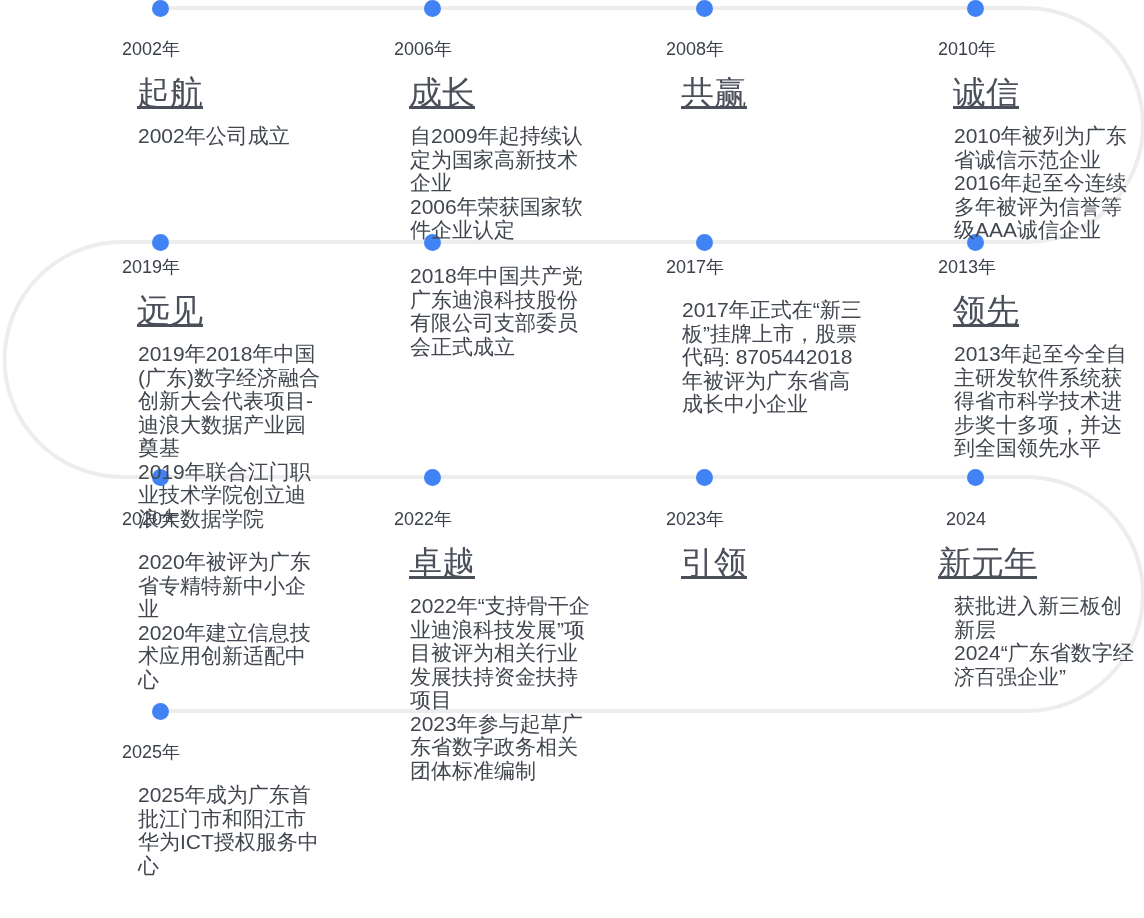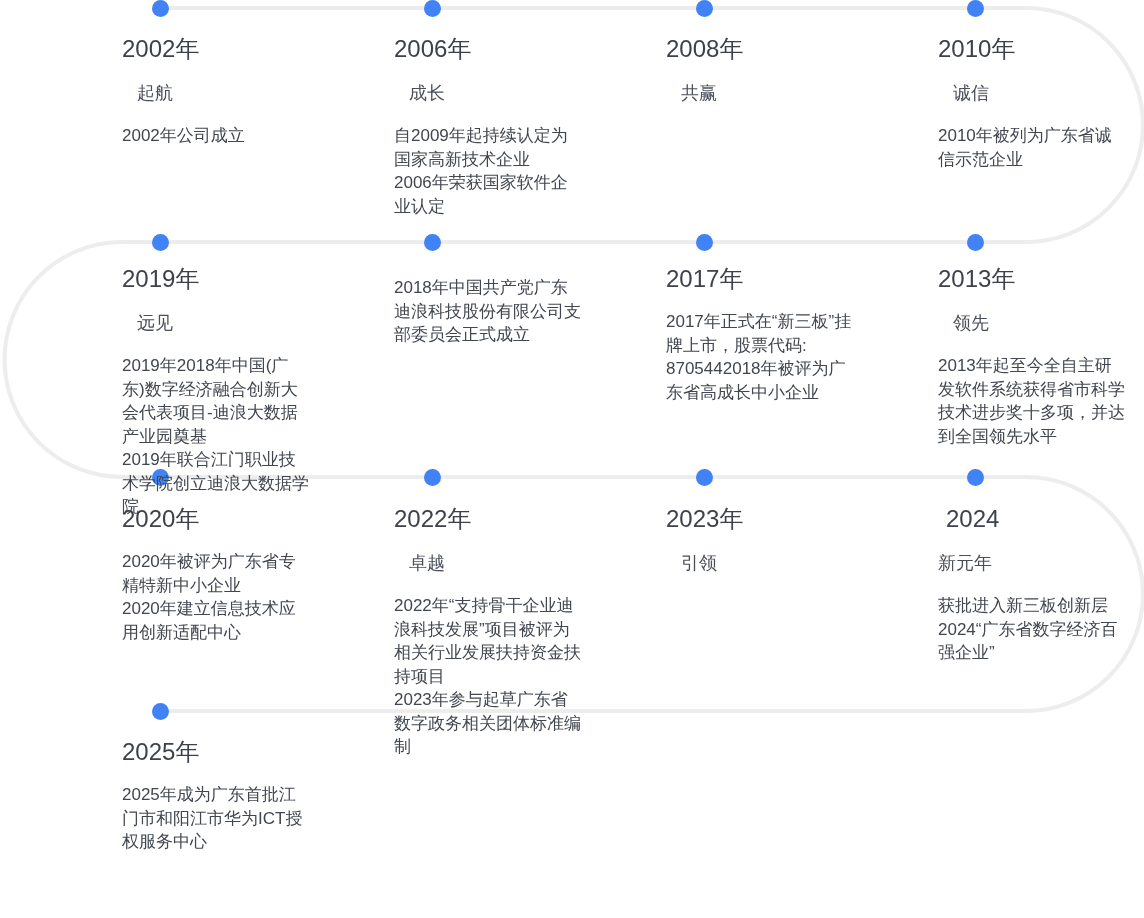--- a/index.html
+++ b/index.html
@@ -9,29 +9,29 @@
   html,body{margin:0;padding:0;background:var(--background);}
   .canvas{
     position:relative;width:1144px;height:918px;overflow:hidden;
     background:var(--background);
     font-family:"Liberation Sans","DejaVu Sans",sans-serif;
   }
   .path-svg{position:absolute;left:0;top:0;width:1144px;height:918px;display:block;}
   .snake{stroke:var(--line);stroke-width:4;fill:none;}
   .dot{position:absolute;width:17px;height:17px;border-radius:50%;background:var(--dot);}
   .item{position:absolute;width:212px;}
-  .year{font-size:24px;line-height:34px;color:var(--year-text);}
-  .title{font-size:18px;line-height:34px;margin:10px 0 0 15px;color:var(--title-text);}
-  .body{margin-top:14px;width:188px;font-size:17px;line-height:23.5px;
-        color:var(--body-text);overflow-wrap:break-word;}
+  .year{font-size:18px;line-height:34px;color:var(--year-text);}
+  .title{font-size:33px;line-height:34px;margin:10px 0 0 15px;color:var(--title-text);text-decoration:underline;}
+  .body{margin-top:14px;width:188px;font-size:21px;line-height:23.5px;
+        color:var(--body-text);overflow-wrap:break-word;margin-left:16px;}
   .body p{margin:0;}
   .item.special .year{margin-left:8px;}
   .item.special .title{margin-left:0;}
   .c1{left:122px}.c2{left:394px}.c3{left:666px}.c4{left:938px}
-  .r1{top:32px}.r2{top:262px}.r3{top:502px}.r4{top:735px}
+  .r1{top:32px}.r2{top:250px}.r3{top:502px}.r4{top:735px}
 </style>
 </head>
 <body>
 
 <div class="canvas">
 
   <svg class="path-svg" viewBox="0 0 1144 918" aria-hidden="true">
     <path class="snake" d="M160 8 H1026 A117 117 0 0 1 1026 242 H122 A117.5 117.5 0 0 0 122 477 H1026 A117 117 0 0 1 1026 711 H160"></path>
   </svg>
 
@@ -67,20 +67,21 @@
   </div>
   <div class="item r1 c3">
     <div class="year">2008年</div>
     <div class="title">共赢</div>
   </div>
   <div class="item r1 c4">
     <div class="year">2010年</div>
     <div class="title">诚信</div>
     <div class="body">
       <p>2010年被列为广东省诚信示范企业</p>
+      <p>2016年起至今连续多年被评为信誉等级AAA诚信企业</p>
     </div>
   </div>
 
   <div class="item r2 c1">
     <div class="year">2019年</div>
     <div class="title">远见</div>
     <div class="body">
       <p>2019年2018年中国(广东)数字经济融合创新大会代表项目-迪浪大数据产业园奠基</p>
       <p>2019年联合江门职业技术学院创立迪浪大数据学院</p>
     </div>

